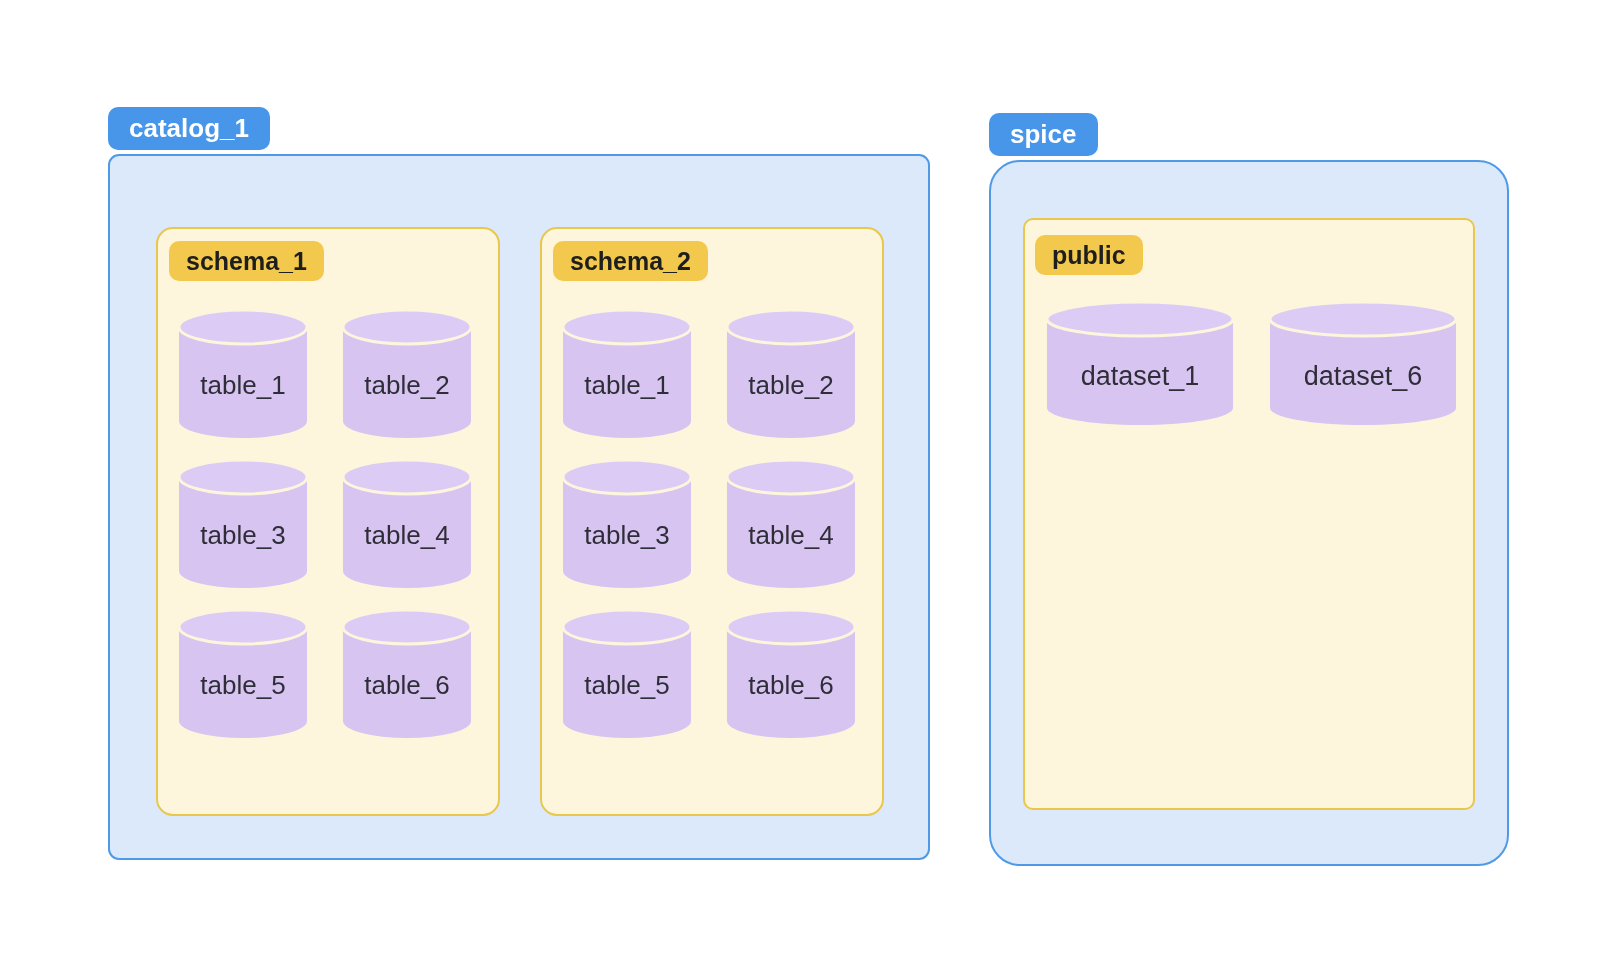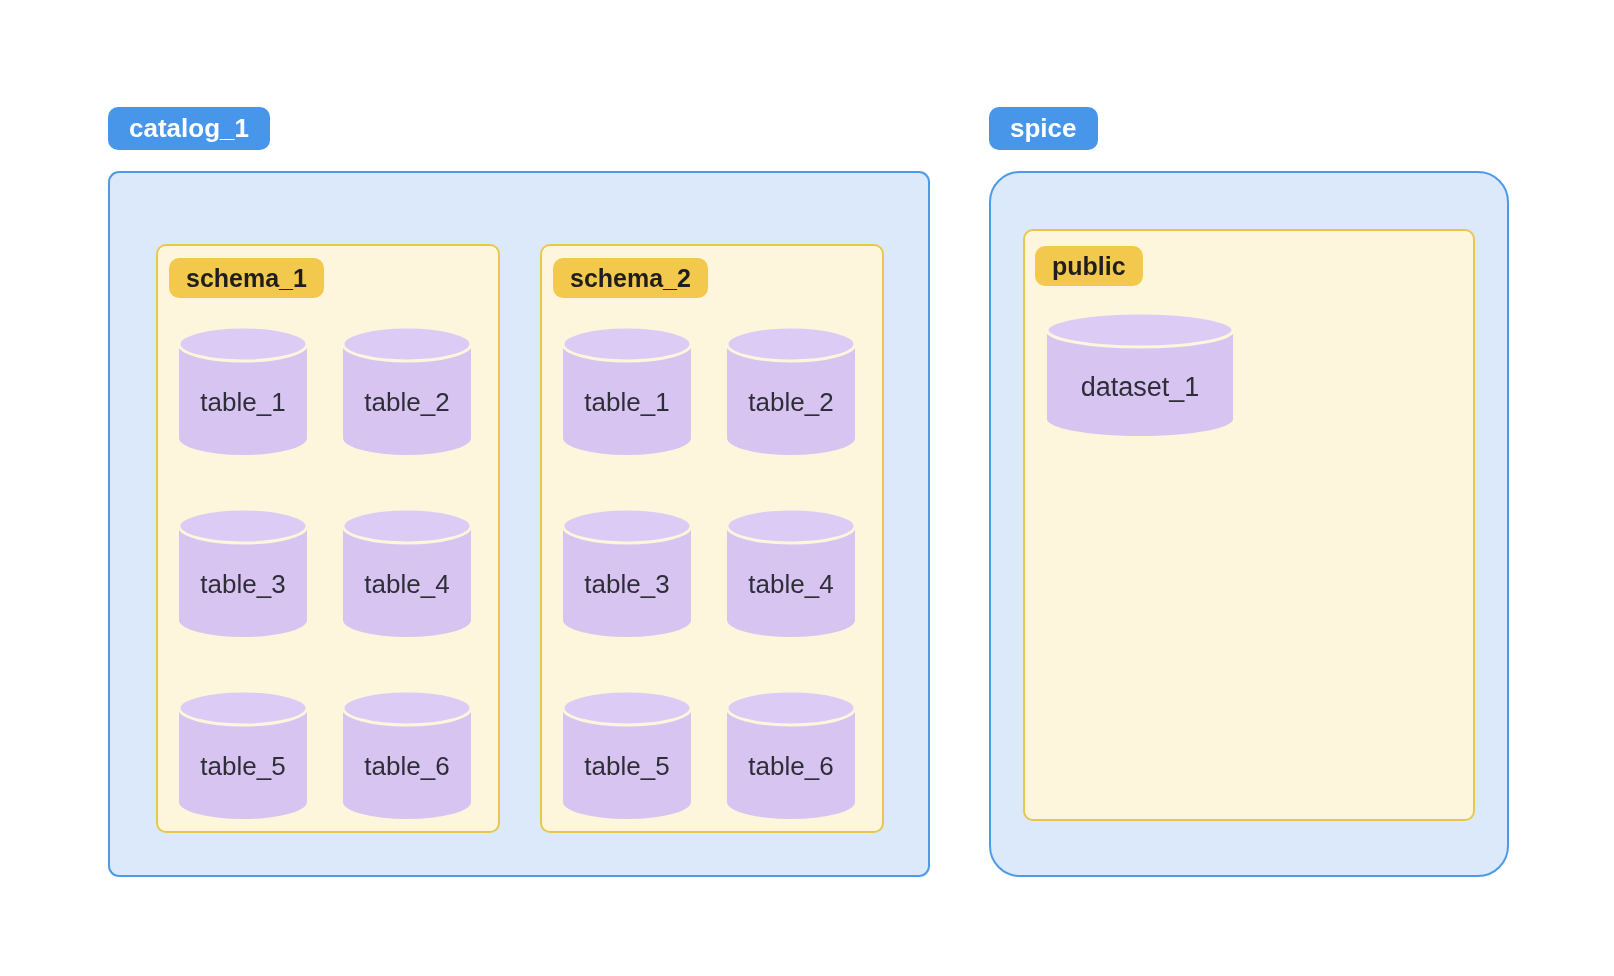--- a/index.html
+++ b/index.html
@@ -20,74 +20,74 @@
   body {
     width: 1614px;
     height: 976px;
     background: var(--page-bg);
     position: relative;
     font-family: "Liberation Sans", "DejaVu Sans", sans-serif;
     overflow: hidden;
   }
   .group { position: absolute; }
   .group-left { left: 108px; top: 107px; }
-  .group-right { left: 989px; top: 107px; }
+  .group-right { left: 989px; top: 113px; }
 
   .pill-blue {
     display: flex;
     width: fit-content;
     align-items: center;
     height: 43px;
     padding: 0 21px;
     border-radius: 10px;
     background: var(--catalog-badge-bg);
     color: var(--catalog-badge-text);
     font-size: 26px;
     font-weight: 700;
-    margin-bottom: 21px;
+    margin-bottom: 4px;
     box-sizing: border-box;
   }
   .catalog-box {
     background: var(--catalog-box-bg);
     border: 2px solid var(--catalog-box-border);
     border-radius: 11px;
     box-sizing: border-box;
     display: flex;
     align-items: flex-start;
   }
   .box-left  { width: 822px; height: 706px; padding: 71px 0 0 46px; gap: 40px; }
   .box-right { width: 520px; height: 706px; padding: 56px 0 0 32px; border-radius: 31px; }
 
   .schema-box {
     background: var(--schema-box-bg);
     border: 2px solid var(--schema-box-border);
     border-radius: 10px;
     box-sizing: border-box;
   }
-  .schema-size { width: 344px; height: 589px; }
+  .schema-size { width: 344px; height: 589px; border-radius: 17px; }
   .public-size { width: 452px; height: 592px; }
 
   .pill-gold {
     display: flex;
     width: fit-content;
     align-items: center;
     height: 40px;
     padding: 0 17px;
     border-radius: 10px;
     background: var(--schema-badge-bg);
     color: var(--schema-badge-text);
     font-size: 25px;
     font-weight: 700;
     margin: 12px 0 0 11px;
     box-sizing: border-box;
   }
   .public-size .pill-gold { margin: 15px 0 0 10px; }
 
   .cyl-grid { display: grid; }
-  .t-grid { grid-template-columns: repeat(2, 128px); gap: 54px 36px; margin: 29px 8px 0 21px; }
+  .t-grid { grid-template-columns: repeat(2, 128px); gap: 22px 36px; margin: 29px 8px 0 21px; }
   .d-grid { grid-template-columns: repeat(2, 186px); gap: 50px 37px; margin: 27px 9px 0 22px; text-align: center; }
 
   .cyl { position: relative; }
   .cyl.t { width: 128px; height: 128px; }
   .cyl.d { width: 186px; height: 123px; }
   .cyl-svg { position: absolute; inset: 0; width: 100%; height: 100%; display: block; }
   .cyl-body { fill: var(--cylinder-body); }
   .cyl-lid  { fill: var(--cylinder-lid); stroke: var(--schema-box-bg); stroke-width: 3; }
   .cyl-label {
     position: absolute; inset: 0;
@@ -211,17 +211,24 @@
     <div class="schema-box public-size">
       <div class="pill-gold">public</div>
       <div class="cyl-grid d-grid">
         <div class="cyl d">
           <svg class="cyl-svg" viewBox="0 0 186 123">
               <path class="cyl-body" d="M0 17 A93 17 0 0 1 186 17 L186 106 A93 17 0 0 1 0 106 Z"></path>
               <ellipse class="cyl-lid" cx="93" cy="17" rx="93" ry="17"></ellipse>
             </svg>
           <span class="cyl-label">dataset_1</span>
         </div>
+        <div class="cyl d">
+          <svg class="cyl-svg" viewBox="0 0 186 123">
+              <path class="cyl-body" d="M0 17 A93 17 0 0 1 186 17 L186 106 A93 17 0 0 1 0 106 Z"></path>
+              <ellipse class="cyl-lid" cx="93" cy="17" rx="93" ry="17"></ellipse>
+            </svg>
+          <span class="cyl-label">dataset_6</span>
+        </div>
       </div>
     </div>
 
   </div>
 </div>
 
 </body></html>

